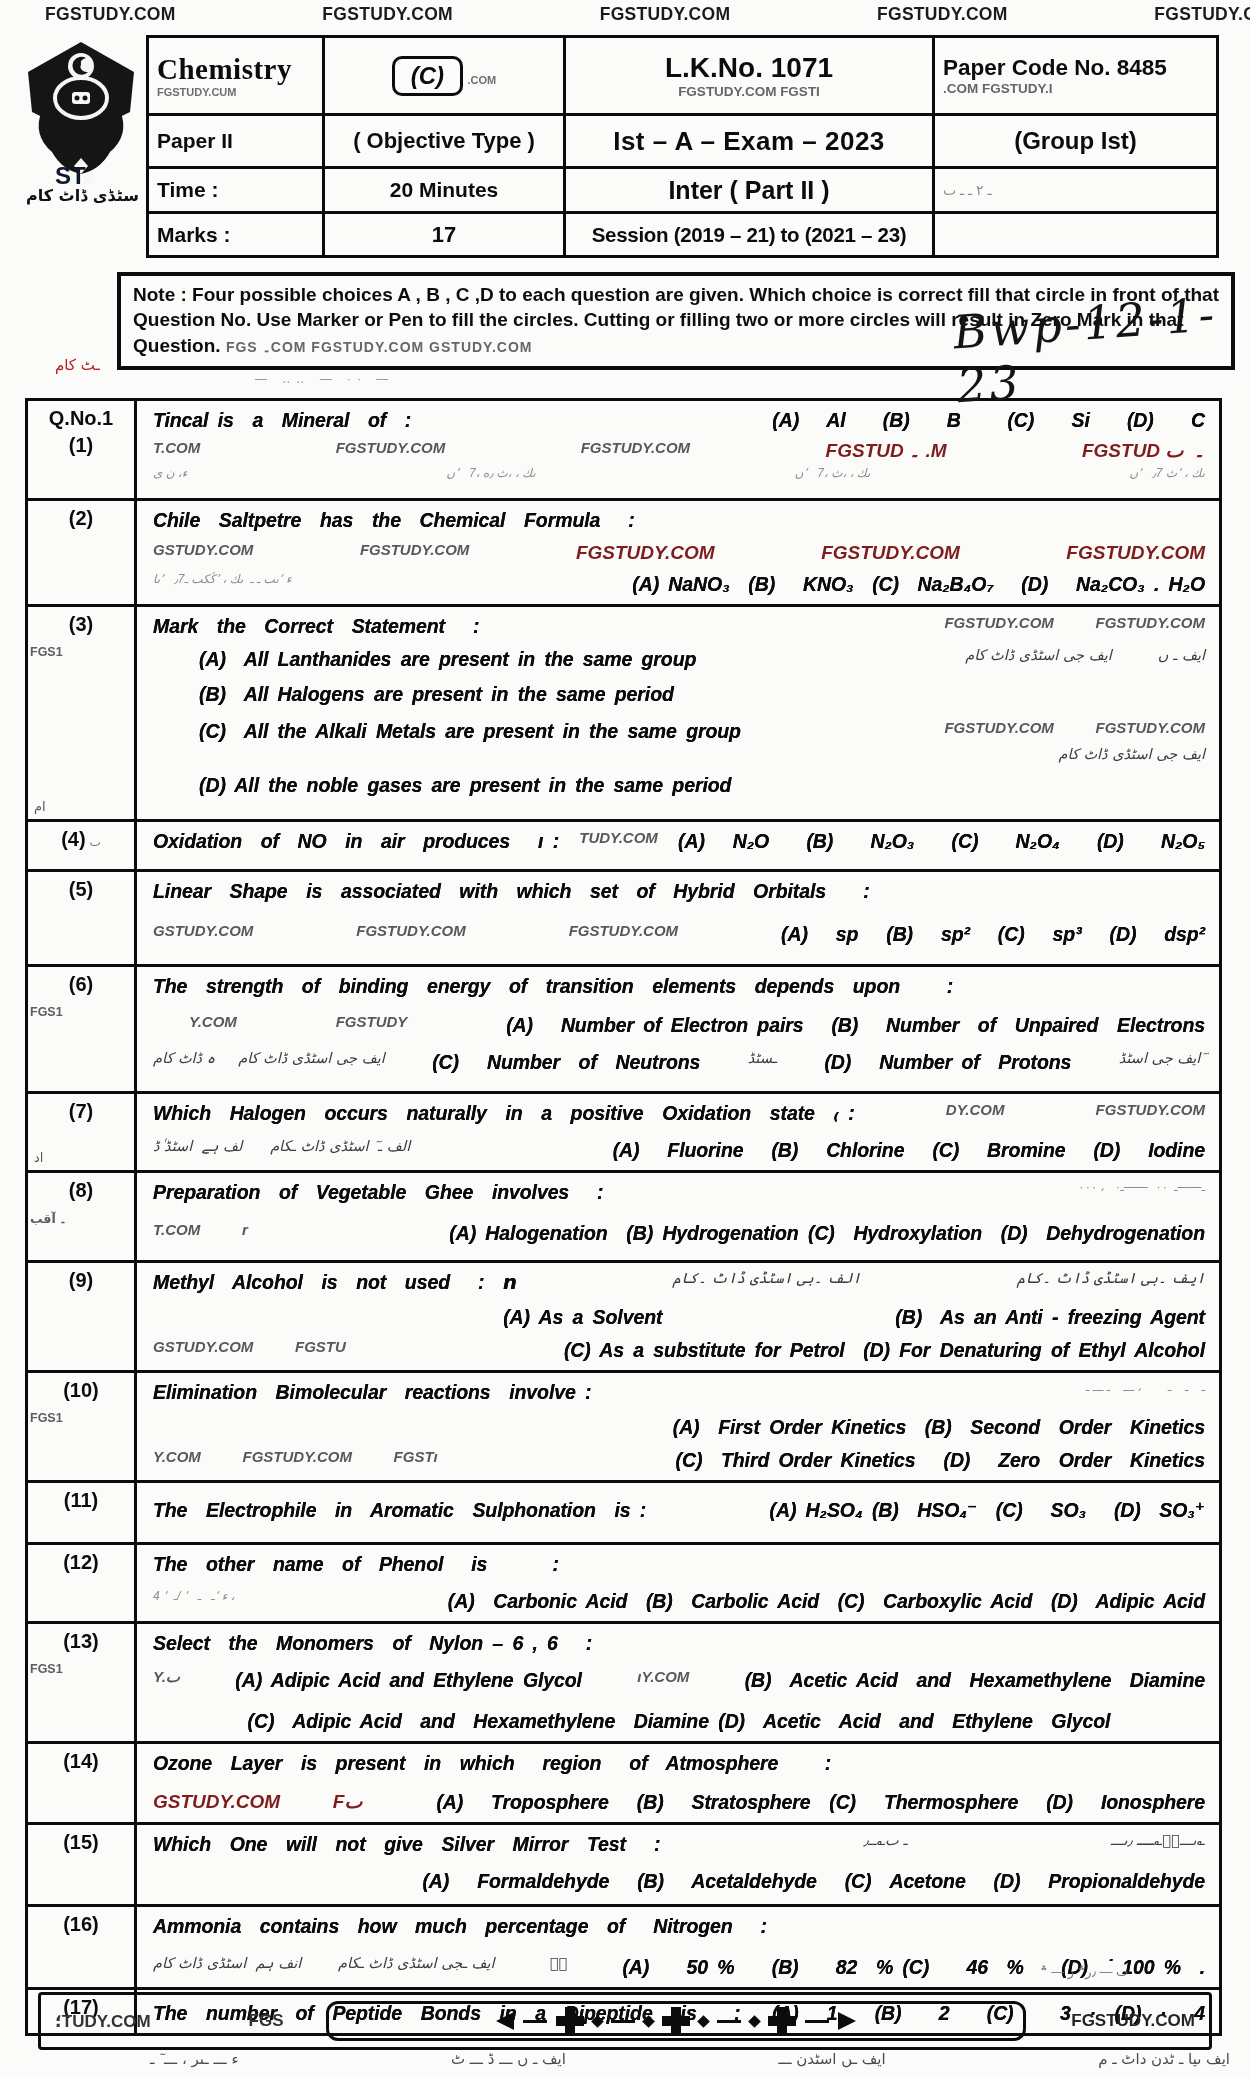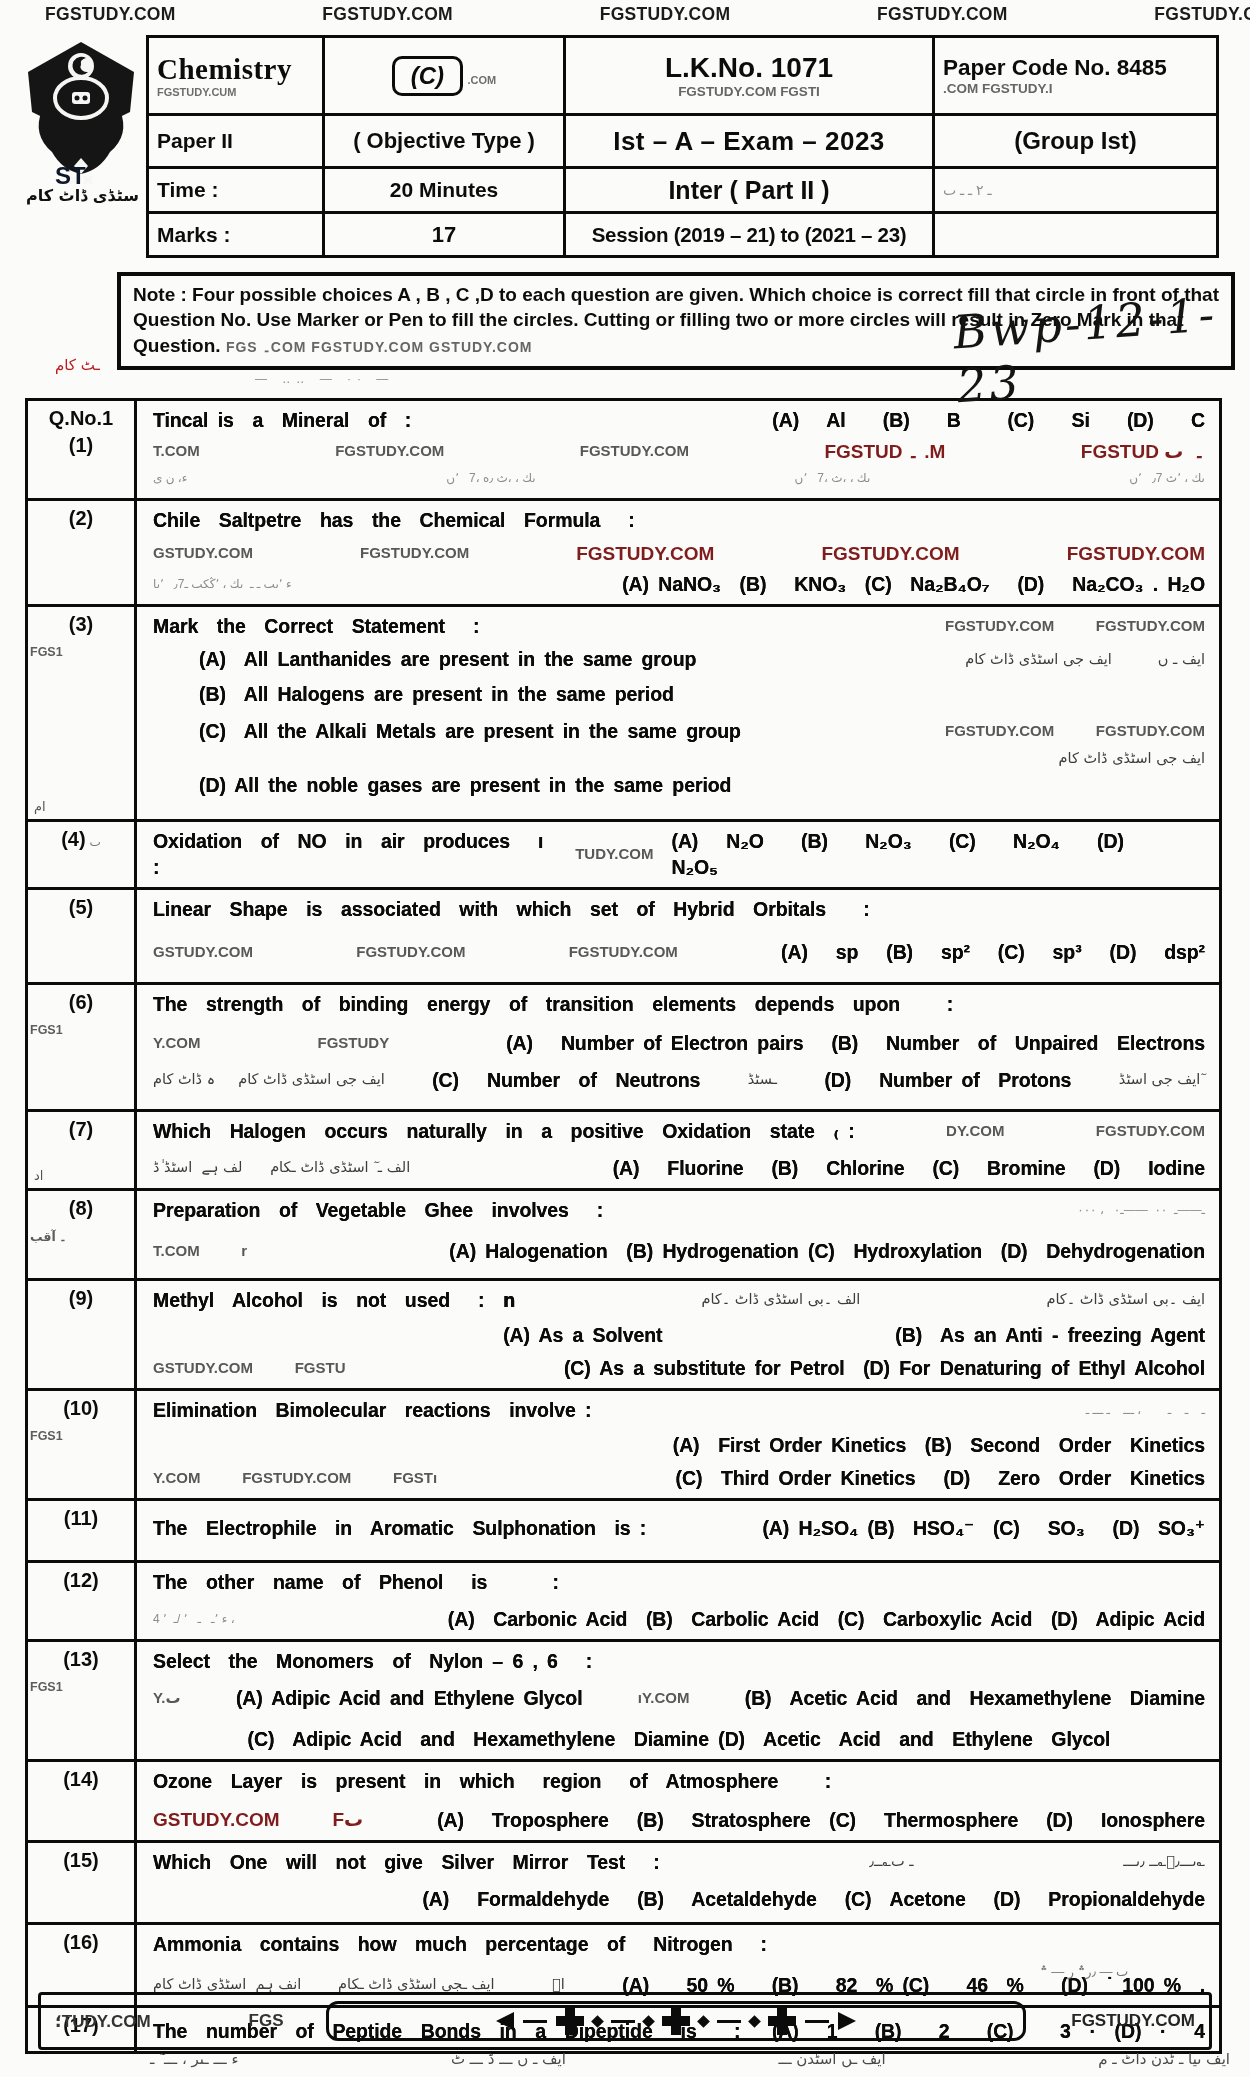--- a/index.html
+++ b/index.html
@@ -45,21 +45,21 @@
   
   .qtable{position:absolute;left:25px;top:398px;width:1197px;border-collapse:collapse;table-layout:fixed;}
   .qtable td{border:3px solid #0b0b0b;vertical-align:top;}
   .numcell{width:104px;text-align:center;padding-top:6px;position:relative;}
   .qno{font-weight:bold;font-size:20px;}
   .qno2{font-weight:bold;font-size:20px;margin-top:4px;}
   .noside{font-size:12px;color:#777;margin-left:4px;font-weight:normal;}
   .mtop{position:absolute;left:2px;top:38px;font-size:12.5px;color:#5d5d5d;font-weight:bold;}
   .mbot{position:absolute;left:6px;bottom:5px;font-size:13px;color:#555;font-family:"DejaVu Sans",sans-serif;}
   .qcell{padding:6px 14px 6px 16px;}
-  .line{display:flex;align-items:center;gap:18px;min-height:27px;line-height:1.35;}
+  .line{display:flex;align-items:flex-start;gap:18px;min-height:27px;line-height:1.35;font-style:italic;}
   .line.split{justify-content:space-between;}
   .line.right{justify-content:flex-end;}
   .line.center{justify-content:center;}
   .line.ind{padding-left:46px;}
   .seg{white-space:pre-wrap;}
   .seg.q,.seg.opt{font-weight:bold;font-size:19.5px;color:#0b0b0b;word-spacing:4px;
                   letter-spacing:-.1px;text-shadow:0 0 .5px #000;}
   .seg.wm{font-weight:bold;font-size:15px;color:#474747;opacity:.9;}
   .seg.wmb{font-weight:bold;font-size:19px;color:#7f1d1d;filter:blur(.5px);}
   .seg.urdu{font-size:14.5px;color:#3c3c3c;font-family:"DejaVu Sans",sans-serif;}
@@ -286,21 +286,21 @@
     </tr>
         <tr>
       <td class="numcell">
         <div class="qno">(6)</div>
       <div class="mtop">FGS1</div>
           </td>
       <td class="qcell">
             <div class="line left">
               <span class="seg q">The  strength  of  binding  energy  of  transition  elements  depends  upon     :</span>
             </div>
-            <div class="line split" style="margin-top: 12px;">
+            <div class="line split" style="margin-top: 12px; margin-left: 36px;">
               <span class="seg wm">Y.COM</span>
               <span class="seg wm">FGSTUDY</span>
               <span class="seg opt">(A)   Number of Electron pairs   (B)   Number  of  Unpaired  Electrons</span>
             </div>
             <div class="line split" style="margin-top: 10px;">
               <span class="seg urdu">ایف جی اسٹڈی ڈاٹ کام     ہ ڈاٹ کام</span>
               <span class="seg opt">(C)   Number  of  Neutrons</span>
               <span class="seg urdu">ـسٹڈ</span>
               <span class="seg opt">(D)   Number of  Protons</span>
               <span class="seg urdu">ایف جی اسٹڈ ٓ</span>

